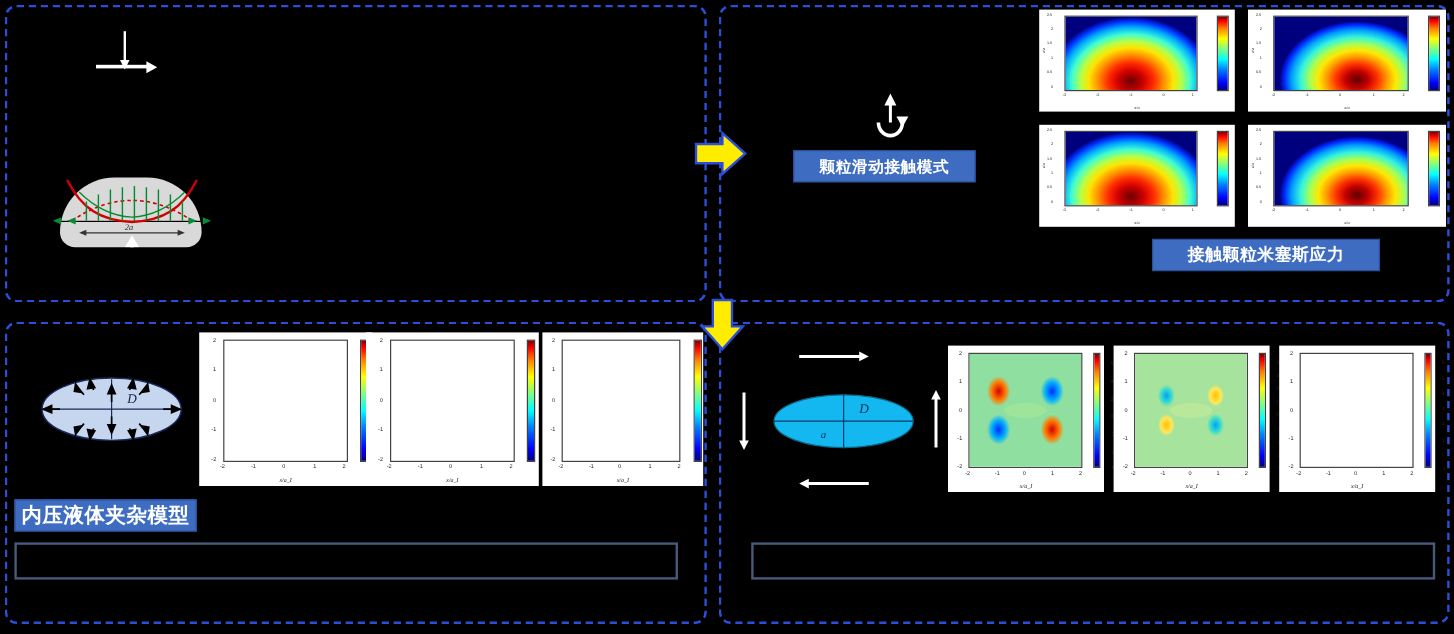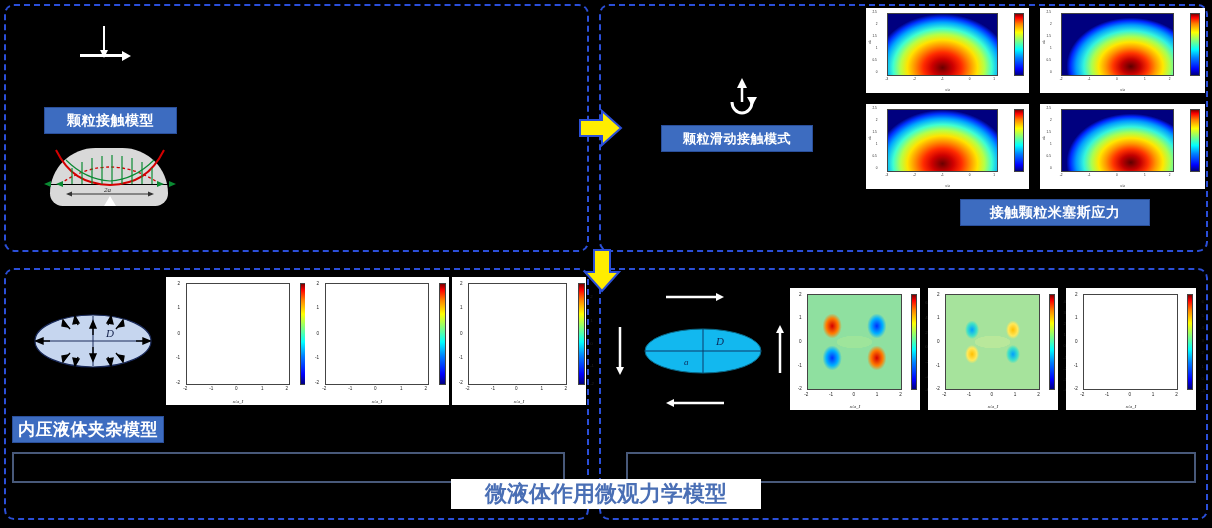--- a/index.html
+++ b/index.html
@@ -108,21 +108,20 @@
 
   <div style="position:absolute;left:103px;top:26px;">
     <div class="wht-arrow" style="left:0;top:0;width:2px;height:26px;"></div>
     <div class="wht-head" style="left:-3px;top:24px;border-left:4px solid transparent;border-right:4px solid transparent;border-top:8px solid #fff;"></div>
   </div>
   <div style="position:absolute;left:80px;top:54px;">
     <div class="wht-arrow" style="left:0;top:0;width:44px;height:3px;"></div>
     <div class="wht-head" style="left:42px;top:-3px;border-top:5px solid transparent;border-bottom:5px solid transparent;border-left:9px solid #fff;"></div>
   </div>
 
-  <div class="lbl-box" style="left:44px;top:107px;width:133px;height:27px;font-size:14px;">颗粒接触模型</div>
 
   <div class="hemi" style="left:36px;top:140px;width:148px;height:66px;">
 
     <div style="position:absolute;left:14px;top:8px;width:118px;height:58px;
                 background:#d9d9d9;border-radius:58px 58px 16px 16px;"></div>
 
     <div style="position:absolute;left:6px;top:44px;width:134px;height:1px;background:#000;"></div>
 
     <svg width="148" height="66" style="position:absolute;left:0;top:0;">
       <path d="M20,10 C32,34 48,44 74,45 C100,44 116,34 128,10" stroke="#d40000" stroke-width="2" fill="none"></path>
@@ -487,15 +486,14 @@
     <div class="tick" style="right:-6%;top:42%;font-size:4.3px;">3</div>
     <div class="tick" style="right:-6%;top:52%;font-size:4.3px;">2</div>
     <div class="tick" style="right:-6%;top:63%;font-size:4.3px;">1</div>
     <div class="tick" style="right:-6%;top:73%;font-size:4.3px;">0</div>
     <div class="tick" style="right:-7%;top:83%;font-size:4.3px;">-1</div>
   </div>
 
 
   <div class="placeholder-box" style="left:626px;top:452px;width:570px;height:31px;"></div>
 
-  <div class="band" style="left:451px;top:479px;width:310px;height:30px;font-size:22px;">微液体作用微观力学模型</div>
 
 </div>
 
 </body></html>

